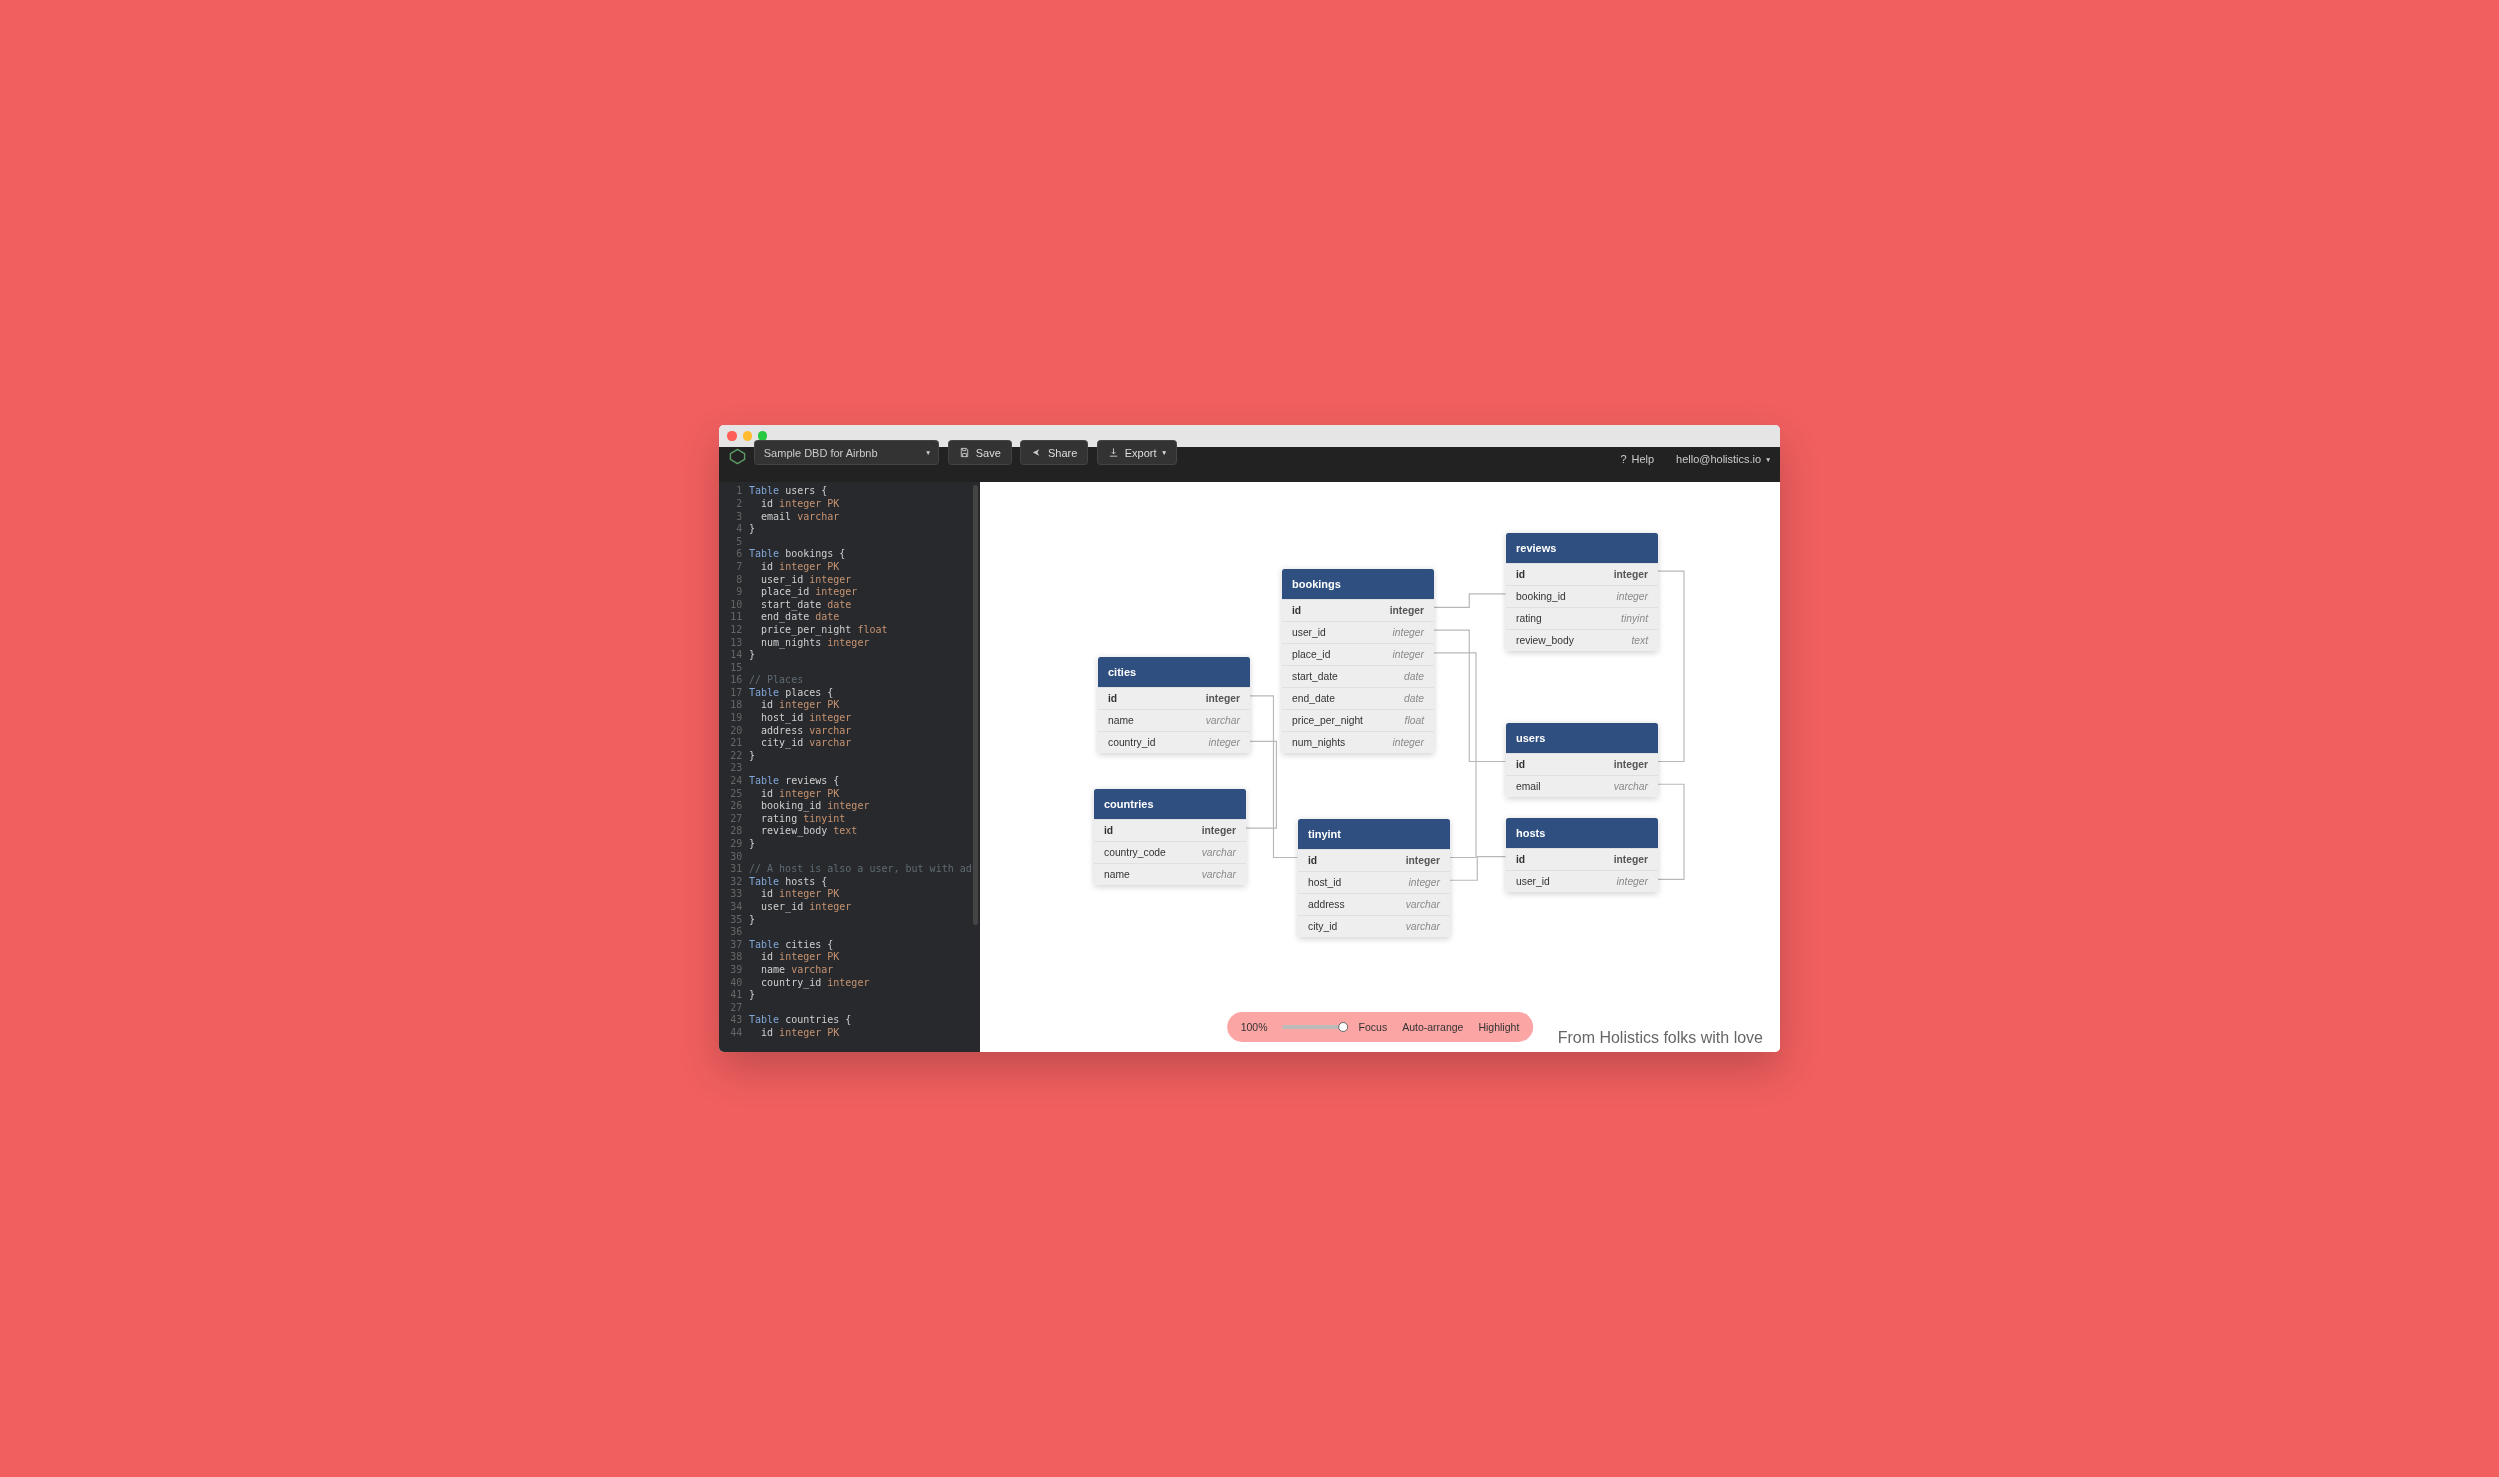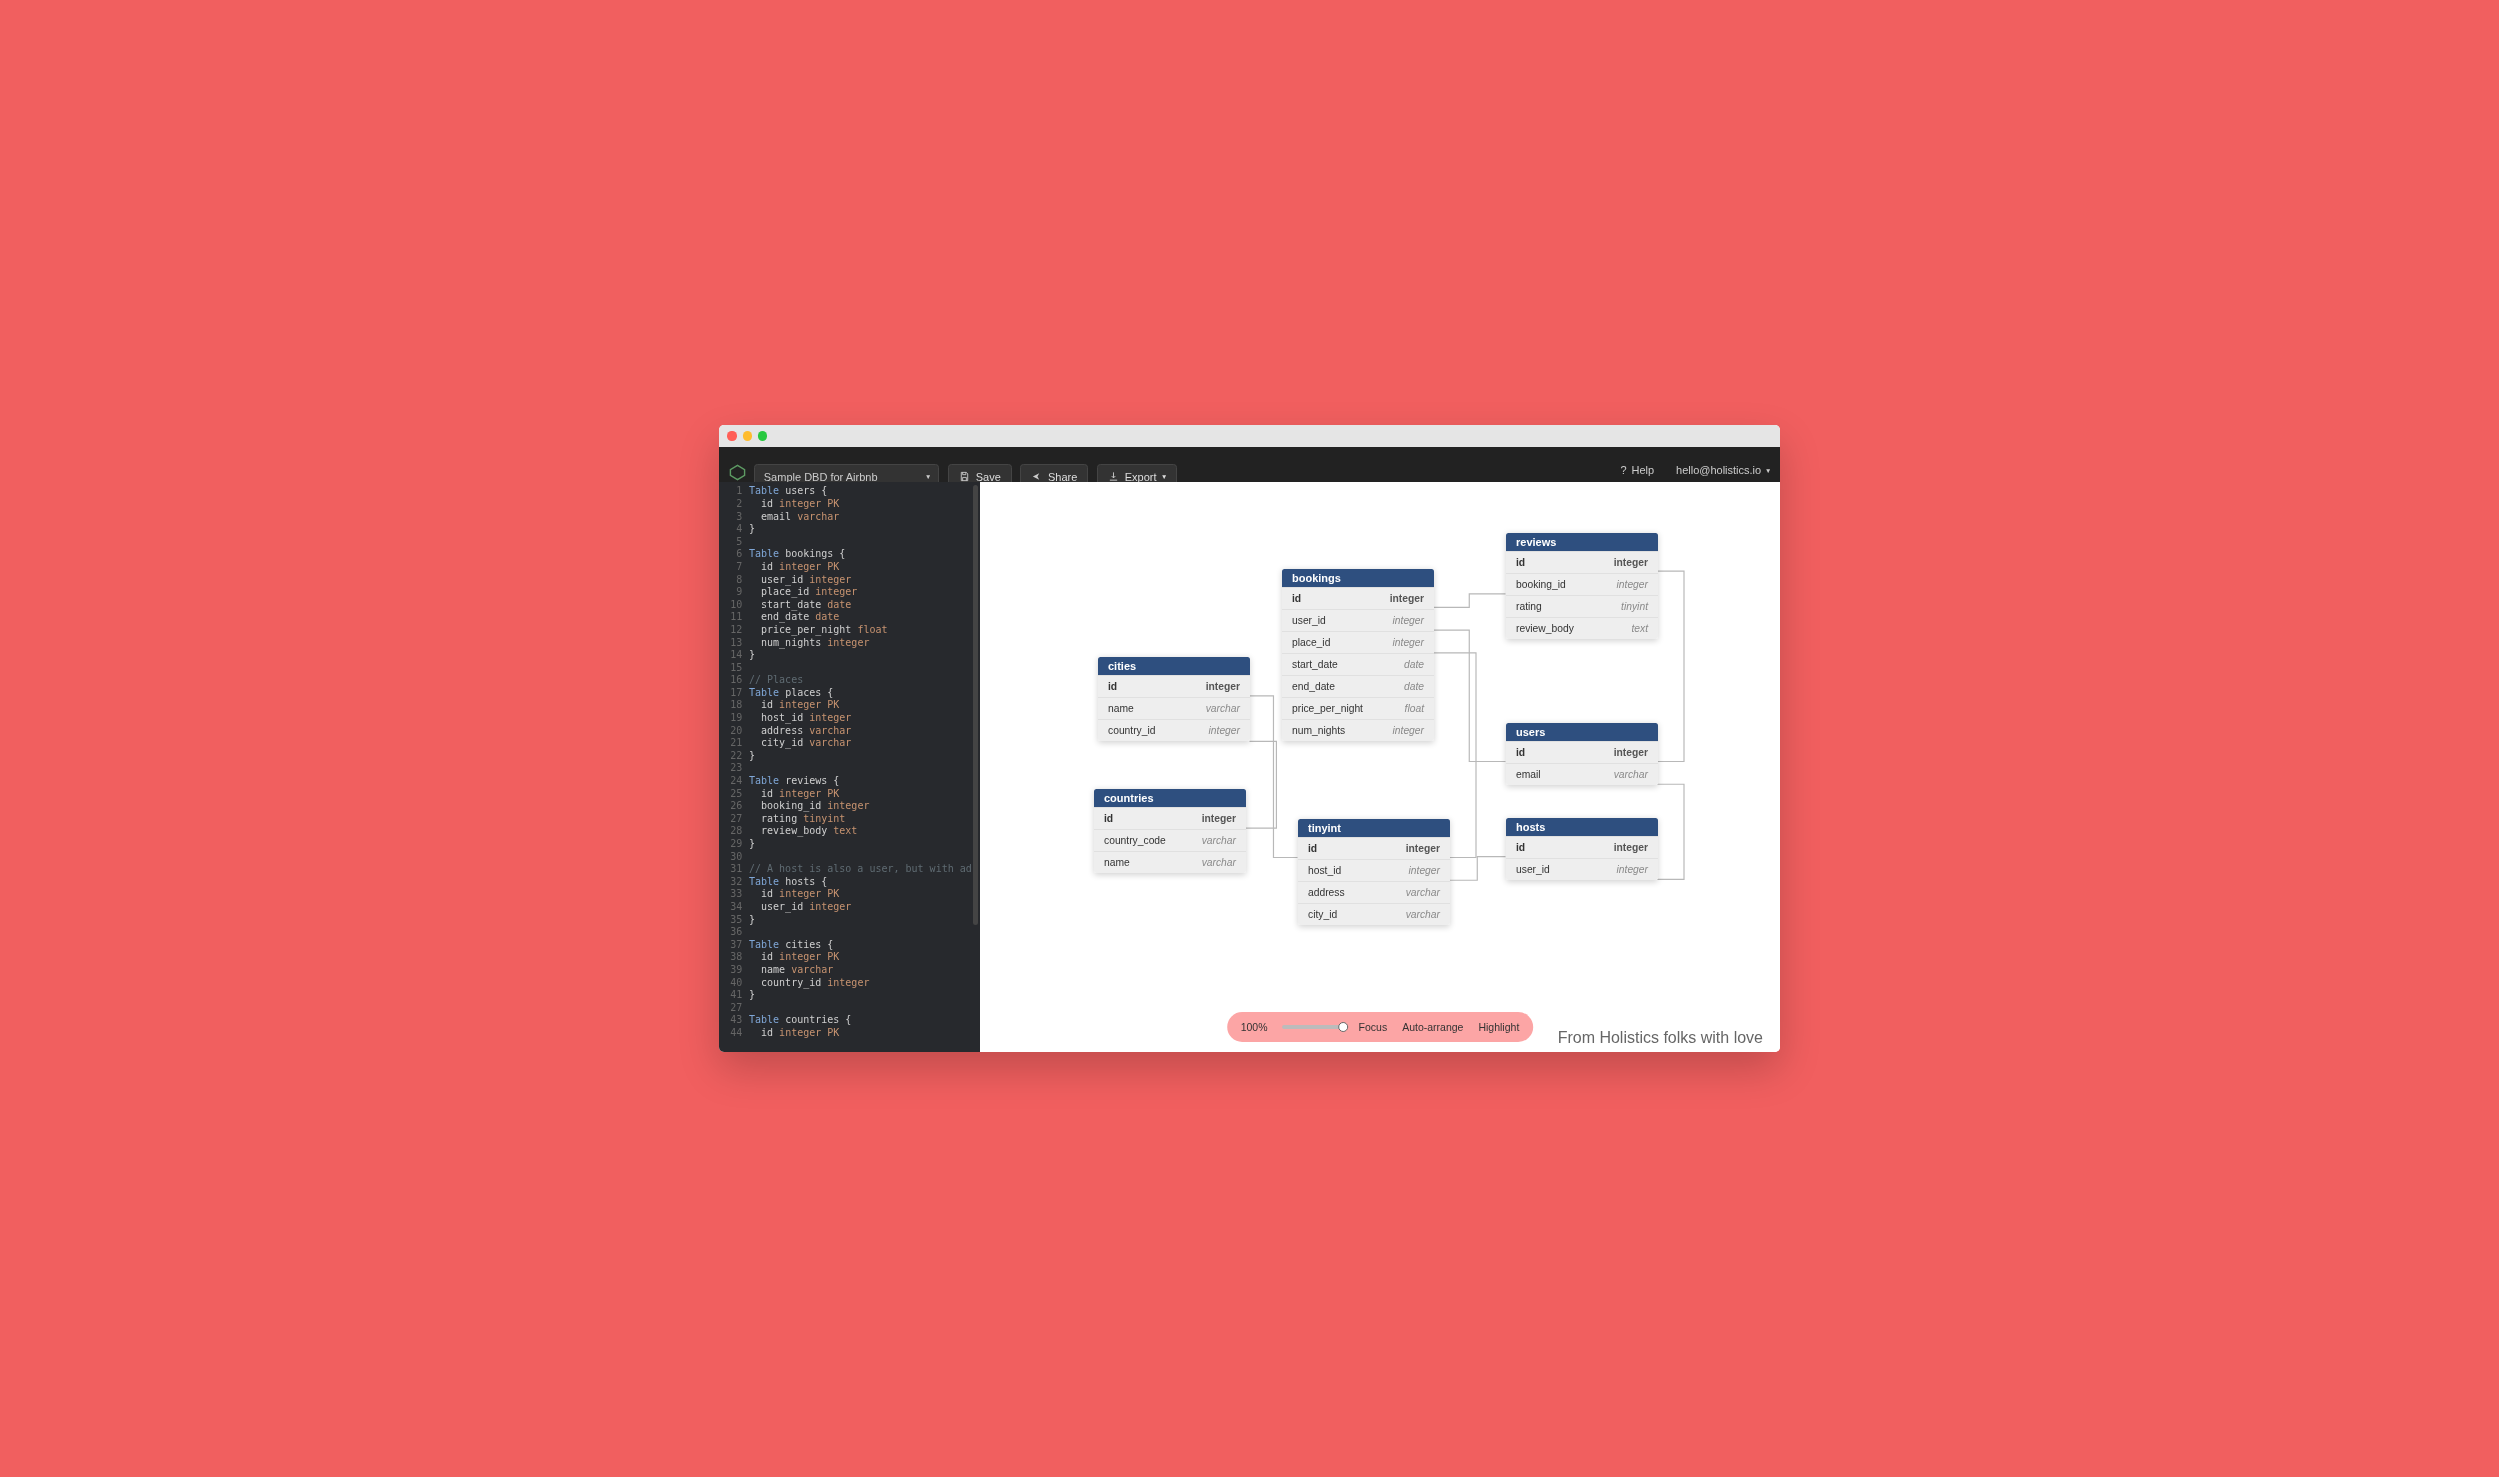--- a/index.html
+++ b/index.html
@@ -32,21 +32,21 @@
 }
 .dot { width: 9.3px; height: 9.3px; border-radius: 50%; }
 .dot.r { background: #ff5f57; }
 .dot.y { background: #febc2e; }
 .dot.g { background: #28c840; }
 
 .toolbar {
   height: 35px;
   background: #222;
   display: flex;
-  align-items: flex-start;
+  align-items: flex-end;
   padding: 17px 10px;
   gap: 8.4px;
 }
 .logo { width: 17px; height: 17px; }
 .diagram-name {
   background: #333;
   color: #ccc;
   border: 0.8px solid #444;
   height: 25px;
   width: 185px;
@@ -128,21 +128,21 @@
   border-radius: 2.5px;
   box-shadow: 0 1.7px 6.7px rgba(0,0,0,0.18);
   overflow: hidden;
   font-size: 10.3px;
   background: #fff;
 }
 .db-table .hdr {
   background: #2e4f7f;
   color: #fff;
   font-weight: 600;
-  padding: 3px 10px;
+  padding: 9px 10px;
   font-size: 11px;
 }
 .db-table .row {
   display: flex;
   justify-content: space-between;
   padding: 5px 10px;
   background: #eeeeee;
   border-top: 0.8px solid #e0e0e0;
   color: #333;
 }

